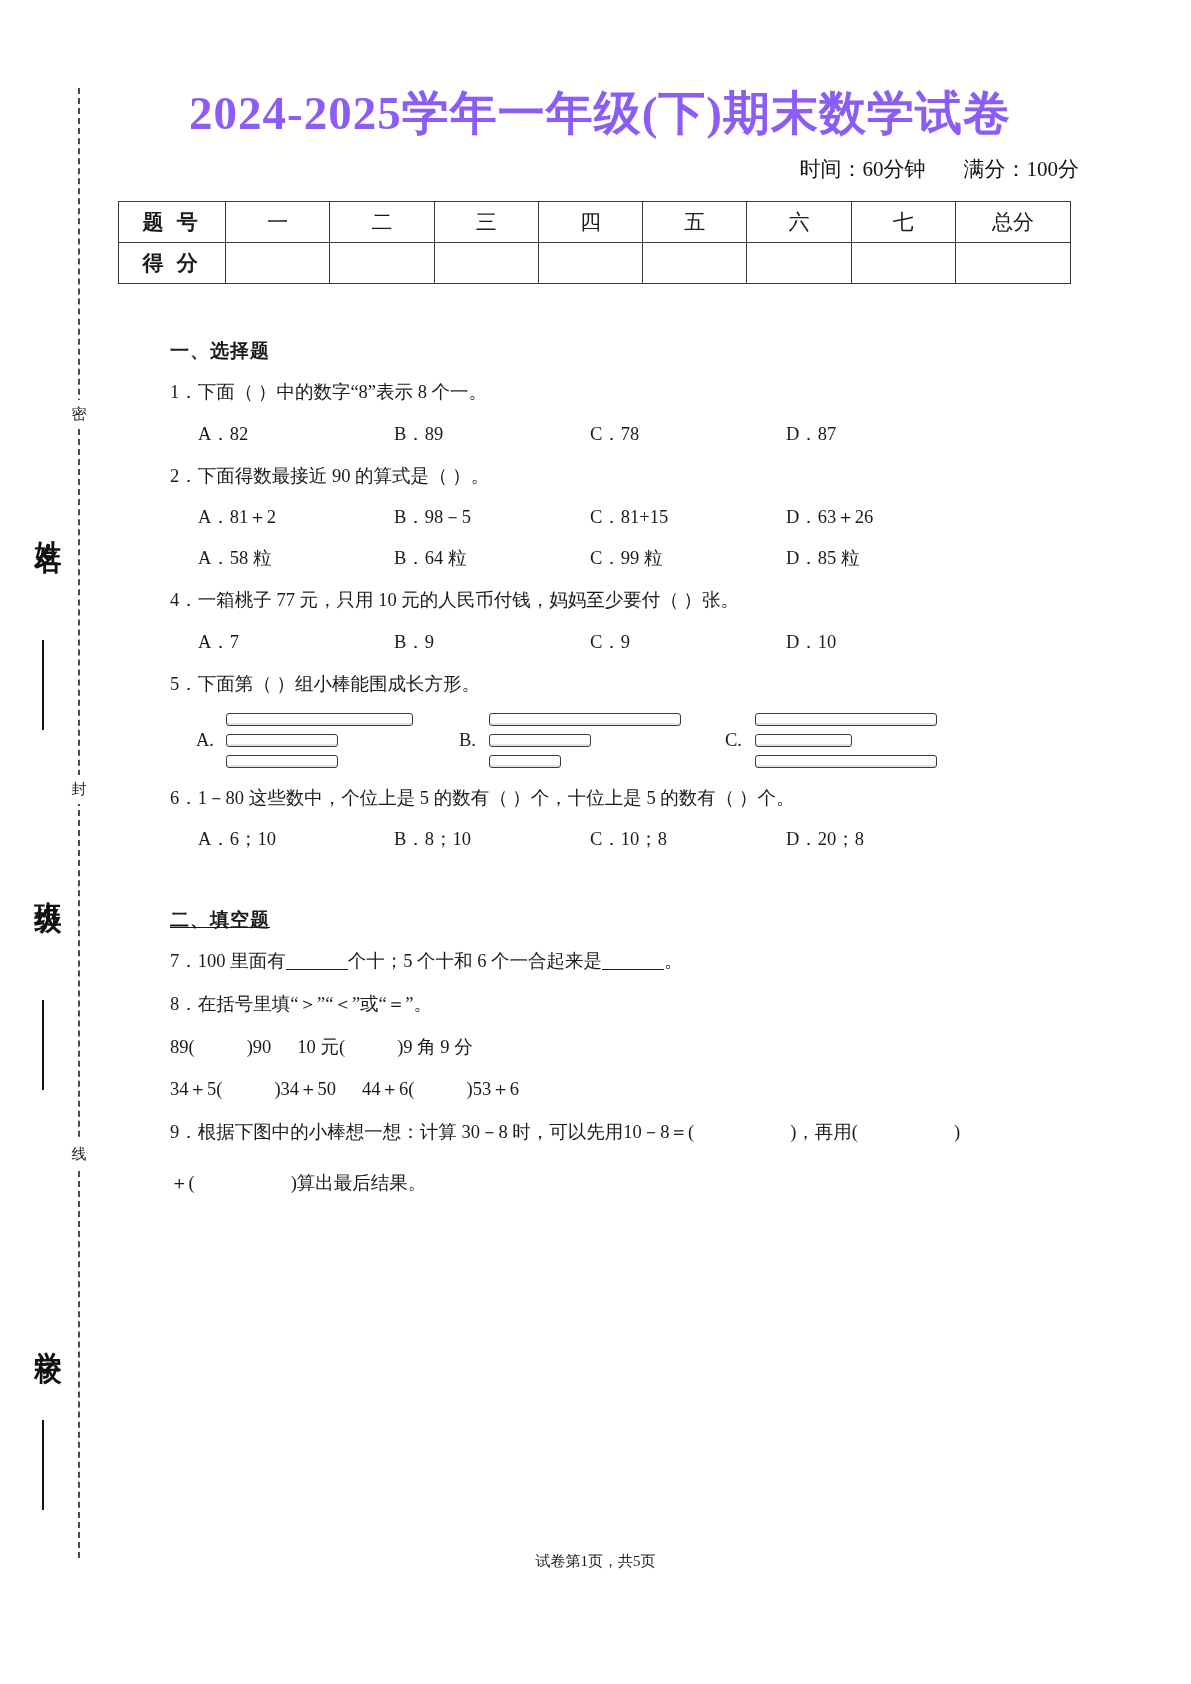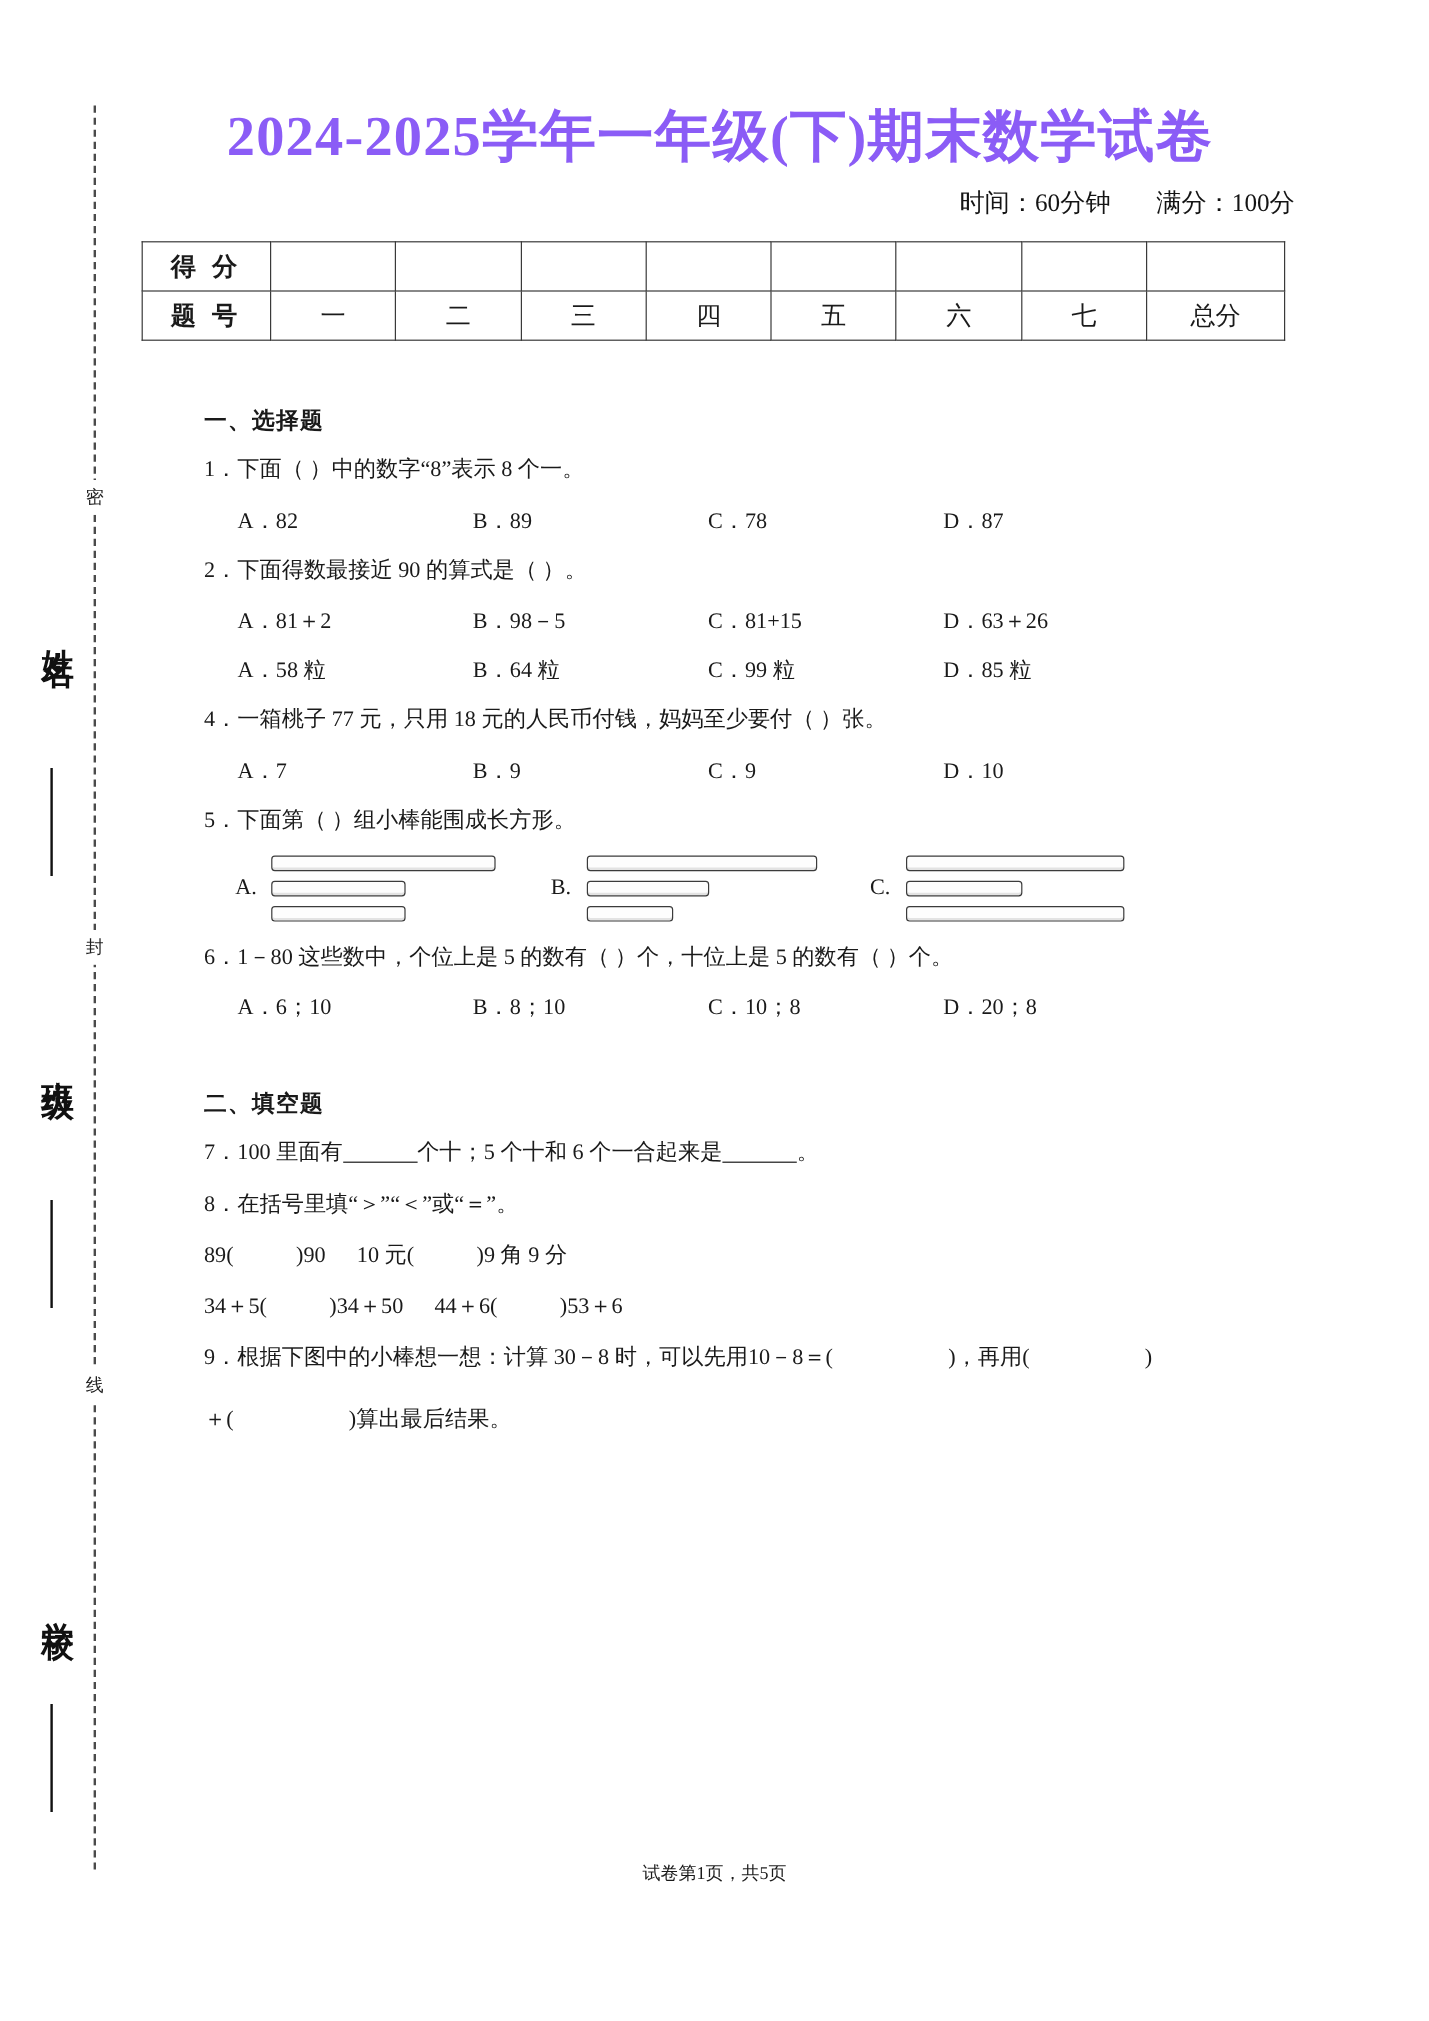--- a/index.html
+++ b/index.html
@@ -211,41 +211,41 @@
 
 <div id="title">2024-2025学年一年级(下)期末数学试卷</div>
 
 <div id="meta-line">
   <span>时间：60分钟</span><span class="gap"></span><span>满分：100分</span>
 </div>
 
 <table id="score-table">
   <tbody>
       <tr>
-    <td class="hdr">得 分</td>
-    <td></td>
-    <td></td>
-    <td></td>
-    <td></td>
-    <td></td>
-    <td></td>
-    <td></td>
-    <td class="totalcol"></td>
-  </tr>
-  <tr>
     <td class="hdr">题 号</td>
     <td>一</td>
     <td>二</td>
     <td>三</td>
     <td>四</td>
     <td>五</td>
     <td>六</td>
     <td>七</td>
     <td class="totalcol">总分</td>
   </tr>
+  <tr>
+    <td class="hdr">得 分</td>
+    <td></td>
+    <td></td>
+    <td></td>
+    <td></td>
+    <td></td>
+    <td></td>
+    <td></td>
+    <td class="totalcol"></td>
+  </tr>
 </tbody>
   </table>
 
 <div id="content">
 
   <div class="section-title">一、选择题</div>
 
   <div class="q-text">1．下面（    ）中的数字“8”表示 8 个一。</div>
   <div class="opts">
     <span class="opt">A．82</span>
@@ -262,21 +262,21 @@
     <span class="opt">D．63＋26</span>
   </div>
 
   <div class="opts">
     <span class="opt">A．58 粒</span>
     <span class="opt">B．64 粒</span>
     <span class="opt">C．99 粒</span>
     <span class="opt">D．85 粒</span>
   </div>
 
-  <div class="q-text">4．一箱桃子 77 元，只用 18 元的人民币付钱，妈妈至少要付（    ）张。</div>
+  <div class="q-text">4．一箱桃子 77 元，只用 10 元的人民币付钱，妈妈至少要付（    ）张。</div>
   <div class="opts">
     <span class="opt">A．7</span>
     <span class="opt">B．9</span>
     <span class="opt">C．9</span>
     <span class="opt">D．10</span>
   </div>
 
   <div class="q-text">5．下面第（    ）组小棒能围成长方形。</div>
   <div class="stick-row">
     <div class="stick-group">
@@ -308,21 +308,21 @@
   </div>
 
   <div class="q-text">6．1－80 这些数中，个位上是 5 的数有（    ）个，十位上是 5 的数有（    ）个。</div>
   <div class="opts">
     <span class="opt">A．6；10</span>
     <span class="opt">B．8；10</span>
     <span class="opt">C．10；8</span>
     <span class="opt">D．20；8</span>
   </div>
 
-  <div class="section-title" style="margin-top:56px;">二、填空题</div>
+  <div class="section-title" style="margin-top:56px;text-decoration:underline;">二、填空题</div>
 
   <div class="q-text"><span>7．100 里面有</span><span class="uline" style="width:62px;"></span><span>个十；5 个十和 6 个一合起来是</span><span class="uline" style="width:62px;"></span><span>。</span></div>
 
   <div class="q-text">8．在括号里填“＞”“＜”或“＝”。</div>
 
   <div class="q-text"><span>89(</span><span class="paren-gap"></span><span>)90</span><span class="paren-gap-sm"></span><span>10 元(</span><span class="paren-gap"></span><span>)9 角 9 分</span></div>
 
   <div class="q-text"><span>34＋5(</span><span class="paren-gap"></span><span>)34＋50</span><span class="paren-gap-sm"></span><span>44＋6(</span><span class="paren-gap"></span><span>)53＋6</span></div>
 
   <div class="q-text"><span>9．根据下图中的小棒想一想：计算 30－8 时，可以先用10－8＝(</span><span class="paren-gap-lg"></span><span>)，再用(</span><span class="paren-gap-lg"></span><span>)</span></div>

